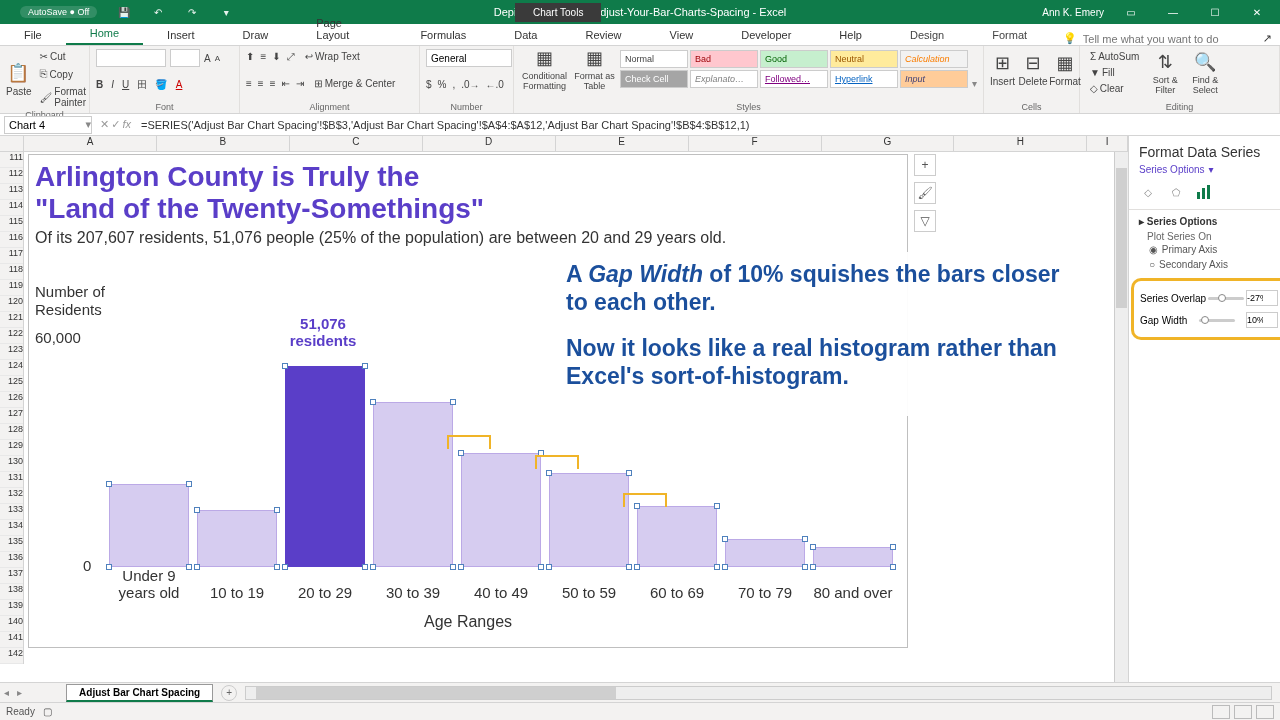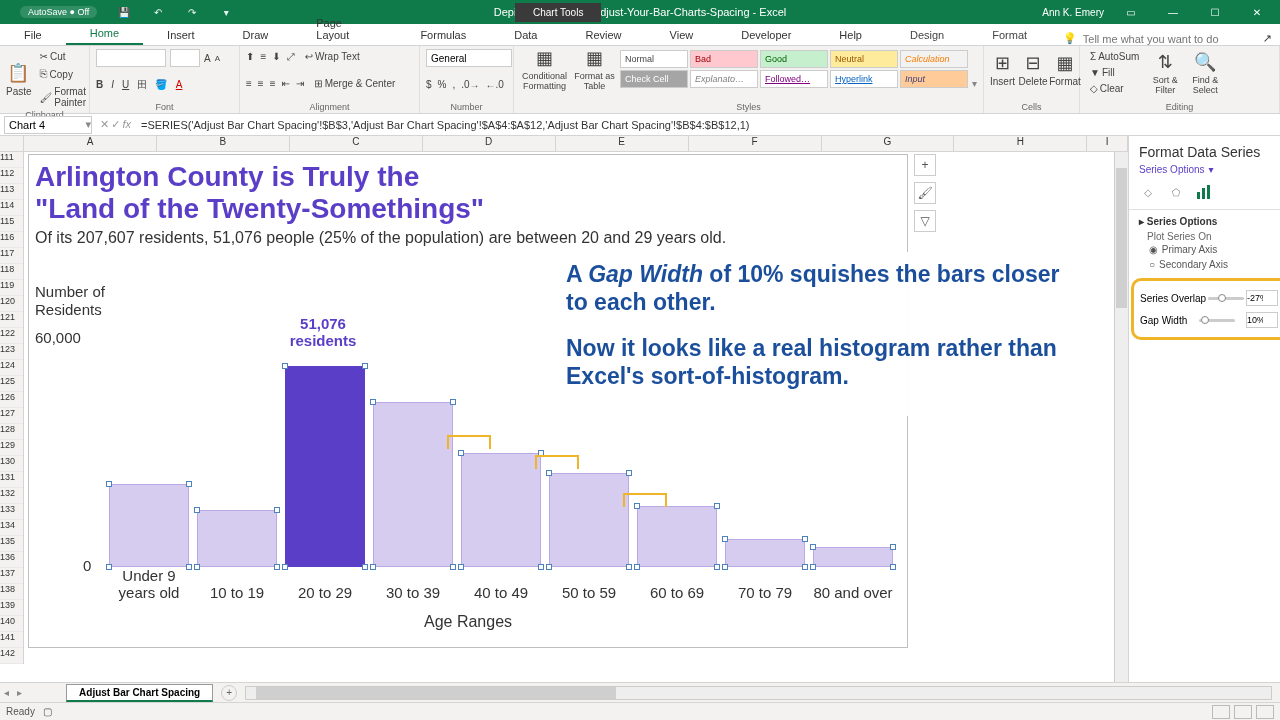--- a/index.html
+++ b/index.html
@@ -57,21 +57,21 @@
 
 .workarea { display: flex; height: calc(720px - 24px - 22px - 68px - 22px - 20px - 18px); }
 .sheet { flex: 1; position: relative; overflow: hidden; }
 .format-pane { width: 152px; border-left: 1px solid #d4d4d4; background: #fff; font-size: 10px; }
 
 
 .colhdrs { height: 16px; display: flex; background: #f3f2f1; border-bottom: 1px solid #d4d4d4; }
 .rownum-spacer { width: 24px; border-right: 1px solid #d4d4d4; }
 .colhdr { flex: 1; text-align: center; font-size: 10px; color: #333; border-right: 1px solid #d4d4d4; }
 .rowhdrs { position: absolute; left: 0; top: 16px; width: 24px; background: #f3f2f1; border-right: 1px solid #d4d4d4; }
-.rowhdr { height: 16px; font-size: 9px; color: #333; text-align: left; border-bottom: 1px solid #e8e8e8; }
+.rowhdr { height: 16px; font-size: 9px; color: #333; text-align: right; border-bottom: 1px solid #e8e8e8; }
 
 
 .chart-canvas { position: absolute; left: 28px; top: 18px; width: 880px; height: 494px; background: #fff; border: 1px solid #bfbfbf; }
 .chart-title { font-family: Arial, sans-serif; font-weight: 900; font-size: 28px; color: #5a3ec8; padding: 6px 6px 0 6px; line-height: 1.15; }
 .chart-sub { font-size: 16px; color: #333; padding: 4px 6px 0 6px; }
 .ylabel { position: absolute; left: 6px; top: 128px; font-size: 15px; color: #333; line-height: 1.2; }
 .ymax { position: absolute; left: 6px; top: 174px; font-size: 15px; color: #333; }
 .ymin { position: absolute; left: 54px; top: 402px; font-size: 15px; color: #333; }
 .plot { position: absolute; left: 80px; top: 176px; width: 800px; height: 236px; }
 .bar { position: absolute; bottom: 0; background: #d6ccf0; border: 1px solid #bba9e6; }

